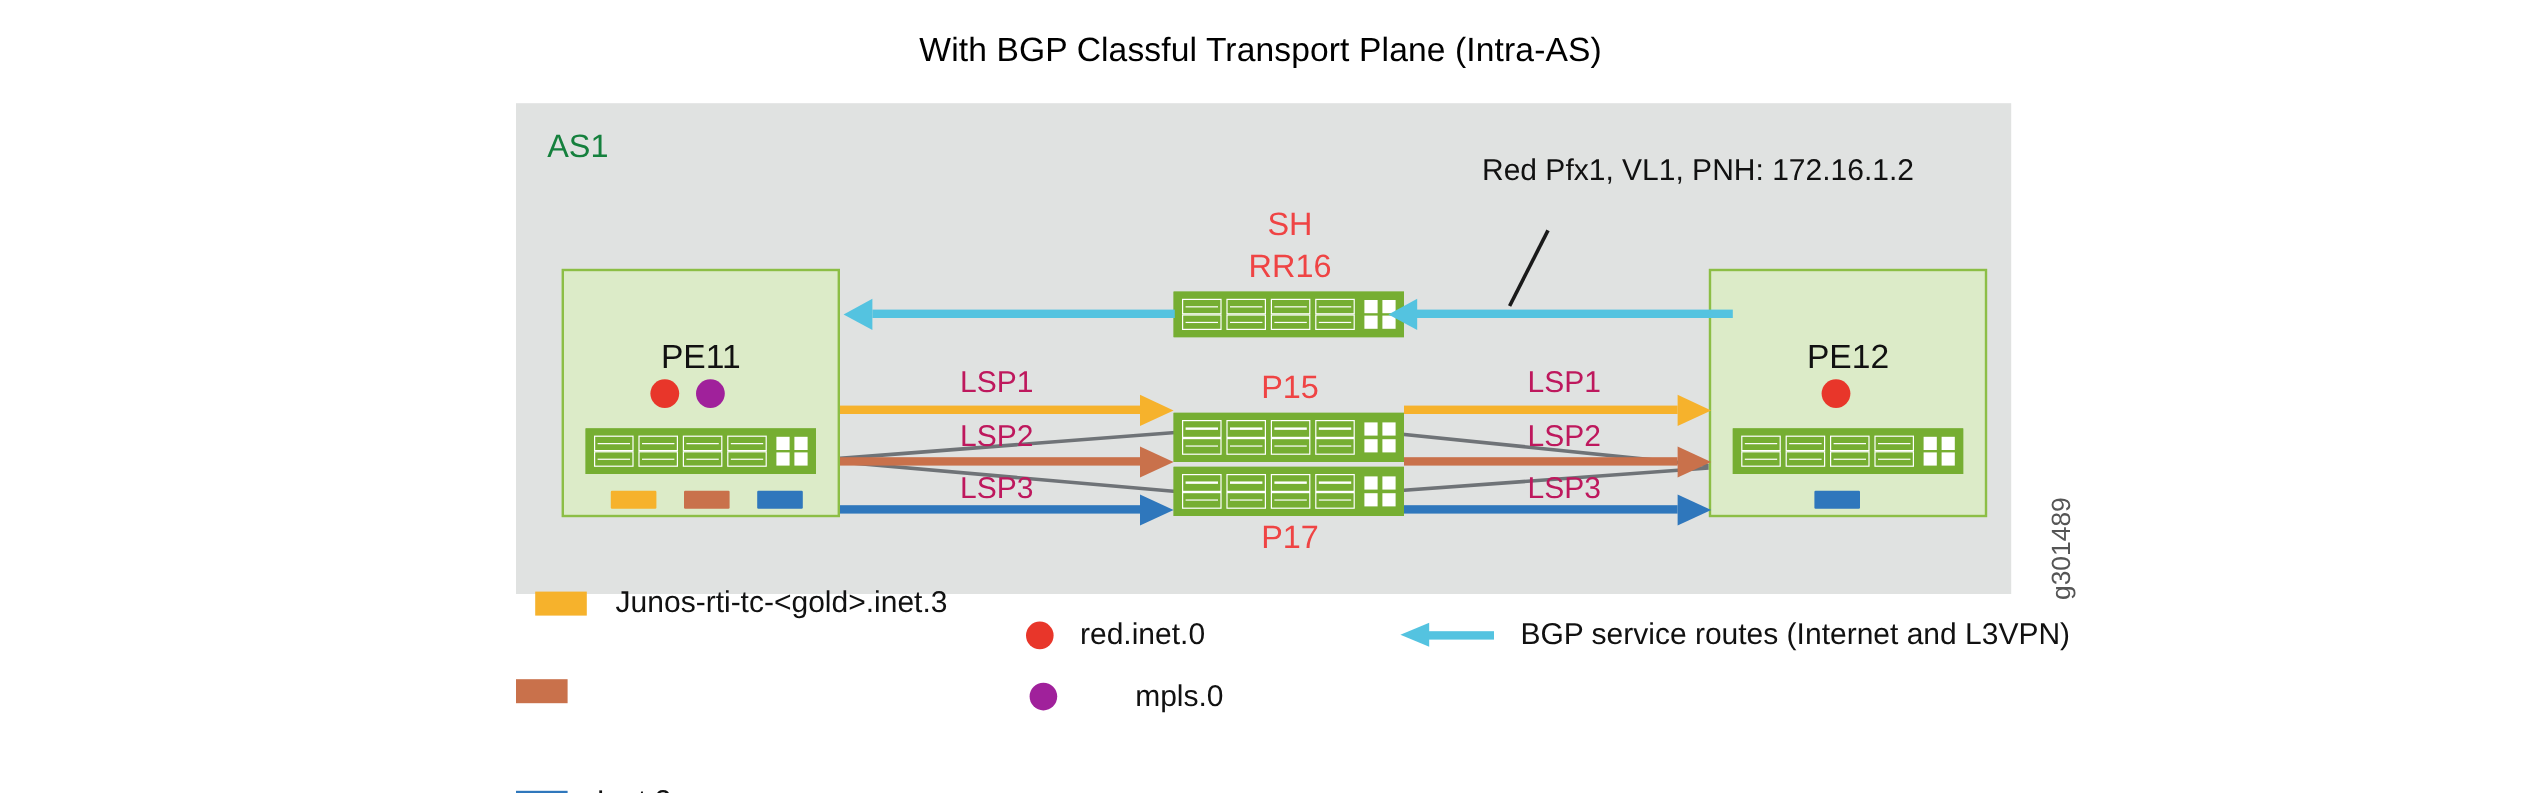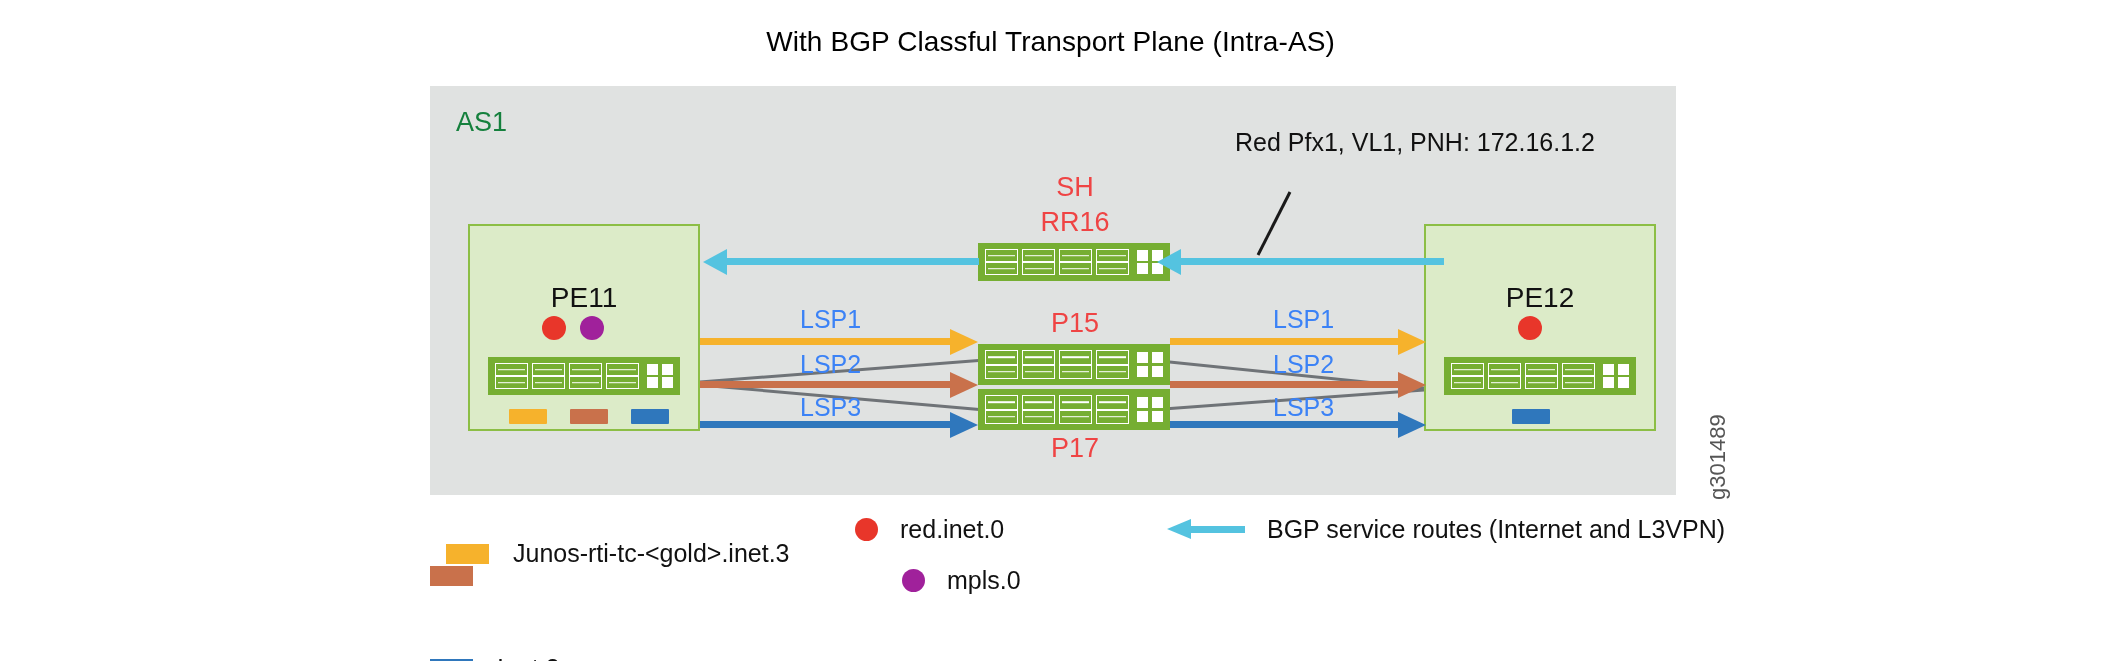--- a/index.html
+++ b/index.html
@@ -126,21 +126,21 @@
   }
   .arrowhead {
     position: absolute;
     width: 0; height: 0;
     border-top: 13px solid transparent;
     border-bottom: 13px solid transparent;
   }
   .lsp-label {
     position: absolute;
     font-size: 25px;
-    color: #3b82f6;
+    color: #be185d;
     white-space: nowrap;
   }
   .annot {
     position: absolute;
     font-size: 25px;
     line-height: 1.28;
     color: #111111;
     white-space: nowrap;
   }
   
@@ -369,37 +369,37 @@
   <div class="lsp-label" style="left:1273px; top:350px;">LSP2</div>
 
   <div class="hline" style="left:700px; top:421px; width:250px; background:#2f77bc;"></div>
   <div class="arrowhead" style="left:950px; top:412px; border-left:28px solid #2f77bc;"></div>
   <div class="lsp-label" style="left:800px; top:393px;">LSP3</div>
 
   <div class="hline" style="left:1170px; top:421px; width:228px; background:#2f77bc;"></div>
   <div class="arrowhead" style="left:1398px; top:412px; border-left:28px solid #2f77bc;"></div>
   <div class="lsp-label" style="left:1273px; top:393px;">LSP3</div>
 
-  <div class="legend-row" style="left:430px; top:539px;padding-left:16px;">
+  <div class="legend-row" style="left:430px; top:488px;padding-left:16px;">
     <div class="legend-swatch" style="background:#f6b22c;"></div>
     <div class="legend-text">Junos-rti-tc-&lt;gold&gt;.inet.3</div>
   </div>
   <div class="legend-row" style="left:430px; top:566px;">
     <div class="legend-swatch" style="background:#c9714b;"></div>
   </div>
   <div class="legend-row" style="left:430px; top:617px;margin-top:37px;">
     <div class="legend-swatch" style="background:#2f77bc;"></div>
     <div class="legend-text">Inet.3</div>
   </div>
 
   <div class="legend-row" style="left:855px; top:515px;">
     <div class="legend-dot" style="background:#e8362a;"></div>
     <div class="legend-text">red.inet.0</div>
   </div>
-  <div class="legend-row" style="left:902px; top:566px;">
+  <div class="legend-row" style="left:858px; top:566px;gap:43px;">
     <div class="legend-dot" style="background:#a0219b;"></div>
     <div class="legend-text">mpls.0</div>
   </div>
 
   <div class="legend-row" style="left:1167px; top:515px;">
     <div class="legend-arrow-wrap">
       <div style="position:absolute; left:22px; top:8px; width:56px; height:7px; background:#54c3e0;"></div>
       <div style="position:absolute; left:0px; top:1px; width:0; height:0;
                   border-top:10px solid transparent; border-bottom:10px solid transparent;
                   border-right:24px solid #54c3e0;"></div>

